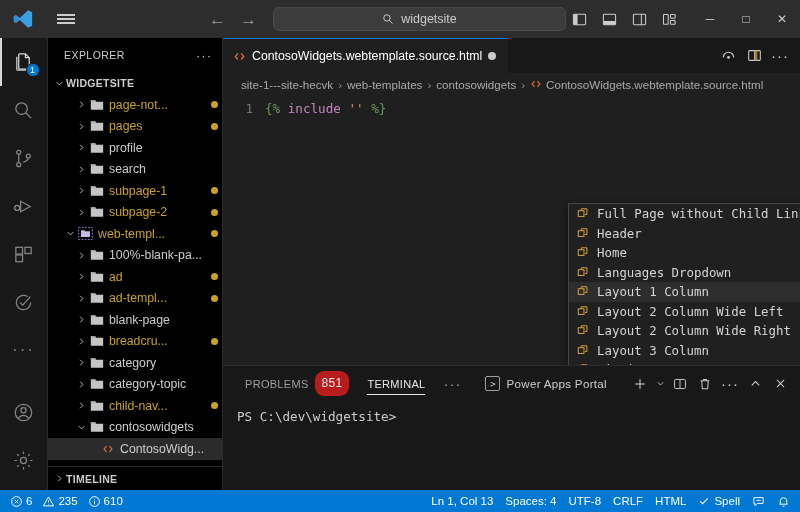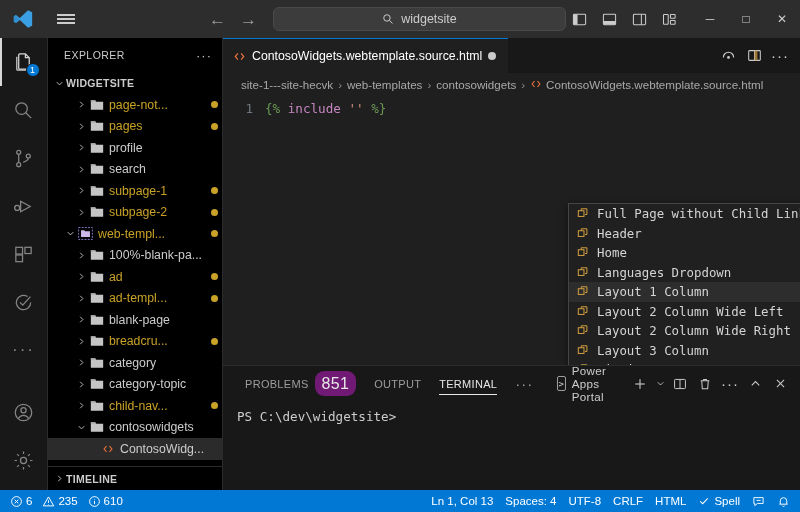--- a/index.html
+++ b/index.html
@@ -281,22 +281,22 @@
     cursor: pointer;
     position: relative;
     text-transform: uppercase;
   }
   .ptab.active { color: #e7e7e7; }
   .ptab.active::after {
     content: ""; position: absolute; left: 8px; right: 8px; bottom: 6px;
     height: 1px; background: #e7e7e7;
   }
   .pbadge {
-    background: #701a75; color: #e7e7e7;
-    border-radius: 9px; font-size: 16px;
+    background: #b91c1c; color: #e7e7e7;
+    border-radius: 9px; font-size: 12px;
     padding: 6px 7px; line-height: 13px;
   }
   .panel-actions {
     margin-left: auto;
     display: flex; align-items: center; gap: 1px;
     color: #cccccc;
   }
   .pa-ic { width: 24px; height: 24px; display:flex;align-items:center;justify-content:center;cursor:pointer;border-radius:4px;}
   .termtag {
     display: flex; align-items: center; gap: 6px;
@@ -898,23 +898,20 @@
               <span>Listing</span>
             </div>
           </div>
       </div>
 
       <div class="panel">
         <div class="panel-header">
           <div class="ptab">
             <span>PROBLEMS</span>
             <span class="pbadge">851</span>
-          </div>
-          <div class="ptab">
-            <span>OUTPUT</span>
           </div>
           <div class="ptab active">
             <span>TERMINAL</span>
           </div>
           <div class="ptab" style="font-size:15px;letter-spacing:1px;">···</div>
 
           <div class="termtag">
             <span class="termbox">&gt;</span>
             <span>Power Apps Portal</span>
           </div>

